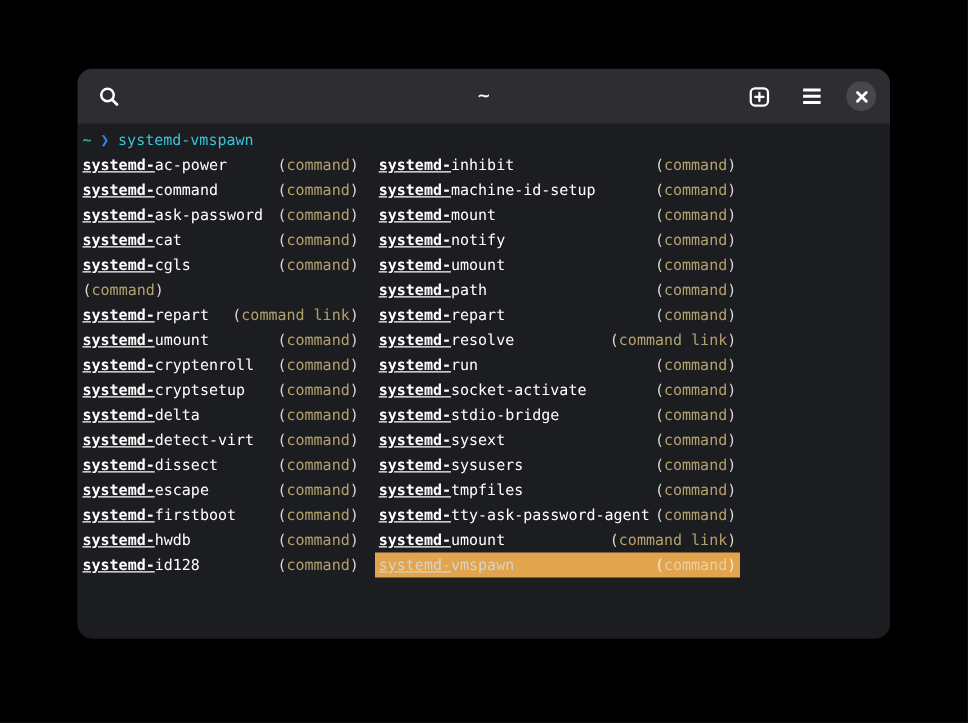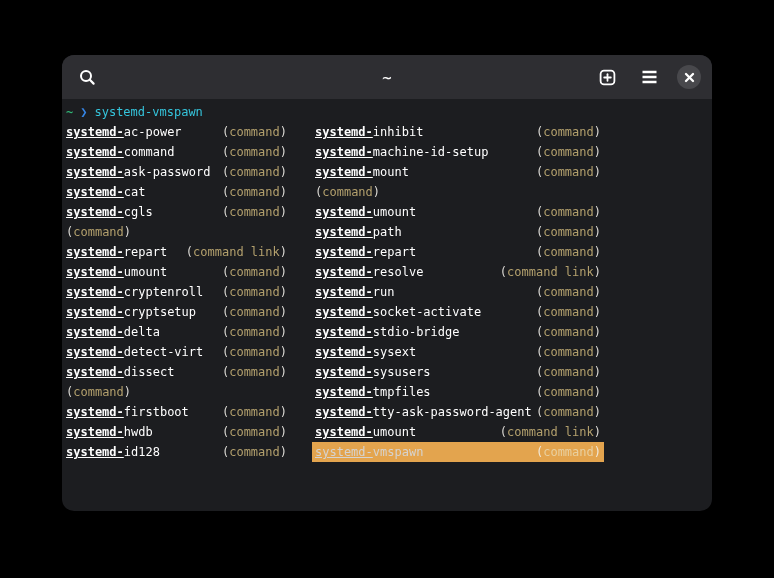--- a/index.html
+++ b/index.html
@@ -49,21 +49,21 @@
     cursor:text;
   }
   .prompt-line { display:flex; gap:7px; height:20px; white-space:pre; }
   .p-cwd   { color:var(--prompt-cwd,#30b475); font-weight:bold; }
   .p-arrow { color:var(--prompt-arrow,#3584e4); font-weight:bold; }
   .p-cmd   { color:var(--prompt-command,#35c5dc); }
   .grid {
     display:grid; grid-auto-flow:column;
     grid-template-rows:repeat(17,20px);
     grid-template-columns:221px 286px;
-    column-gap:28px;
+    column-gap:16px;
   }
   .cell { display:flex; justify-content:space-between; white-space:nowrap; }
   .cname .prefix { font-weight:bold; text-decoration:underline; }
   .desc .paren { color:#dcdad5; }
   .desc .dtext { color:var(--description,#b3a06d); }
   .cell.selected {
     background:var(--selection-background,#e3a44e);
     margin:0 -3px; padding:0 3px;
     color:var(--selection-text,#d6d3cf);
   }
@@ -171,20 +171,21 @@
         </div>
         <div class="cell">
           <span class="cname"><span class="prefix">systemd-</span><span class="suffix">detect-virt</span></span>
           <span class="desc"><span class="paren">(</span><span class="dtext">command</span><span class="paren">)</span></span>
         </div>
         <div class="cell">
           <span class="cname"><span class="prefix">systemd-</span><span class="suffix">dissect</span></span>
           <span class="desc"><span class="paren">(</span><span class="dtext">command</span><span class="paren">)</span></span>
         </div>
         <div class="cell">
+          <span class="cname"><span class="prefix">systemd-</span><span class="suffix">escape</span></span>
           <span class="desc"><span class="paren">(</span><span class="dtext">command</span><span class="paren">)</span></span>
         </div>
         <div class="cell">
           <span class="cname"><span class="prefix">systemd-</span><span class="suffix">firstboot</span></span>
           <span class="desc"><span class="paren">(</span><span class="dtext">command</span><span class="paren">)</span></span>
         </div>
         <div class="cell">
           <span class="cname"><span class="prefix">systemd-</span><span class="suffix">hwdb</span></span>
           <span class="desc"><span class="paren">(</span><span class="dtext">command</span><span class="paren">)</span></span>
         </div>
@@ -198,20 +199,21 @@
         </div>
         <div class="cell">
           <span class="cname"><span class="prefix">systemd-</span><span class="suffix">machine-id-setup</span></span>
           <span class="desc"><span class="paren">(</span><span class="dtext">command</span><span class="paren">)</span></span>
         </div>
         <div class="cell">
           <span class="cname"><span class="prefix">systemd-</span><span class="suffix">mount</span></span>
           <span class="desc"><span class="paren">(</span><span class="dtext">command</span><span class="paren">)</span></span>
         </div>
         <div class="cell">
+          <span class="cname"><span class="prefix">systemd-</span><span class="suffix">notify</span></span>
           <span class="desc"><span class="paren">(</span><span class="dtext">command</span><span class="paren">)</span></span>
         </div>
         <div class="cell">
           <span class="cname"><span class="prefix">systemd-</span><span class="suffix">umount</span></span>
           <span class="desc"><span class="paren">(</span><span class="dtext">command</span><span class="paren">)</span></span>
         </div>
         <div class="cell">
           <span class="cname"><span class="prefix">systemd-</span><span class="suffix">path</span></span>
           <span class="desc"><span class="paren">(</span><span class="dtext">command</span><span class="paren">)</span></span>
         </div>

